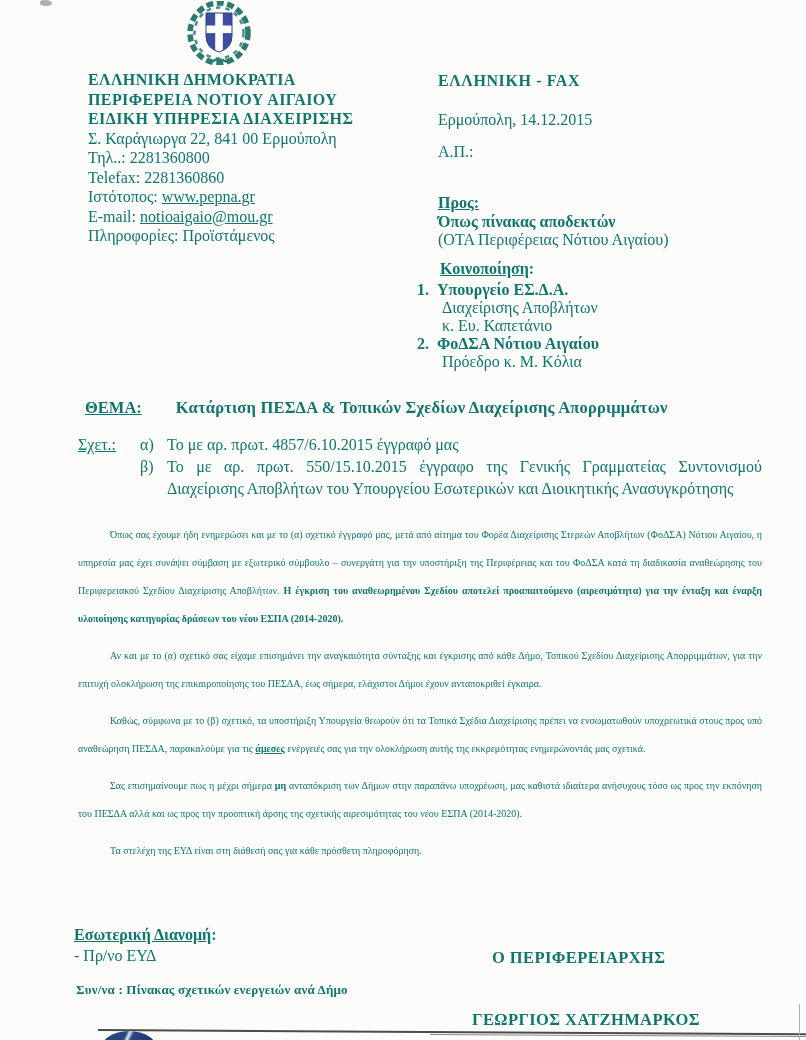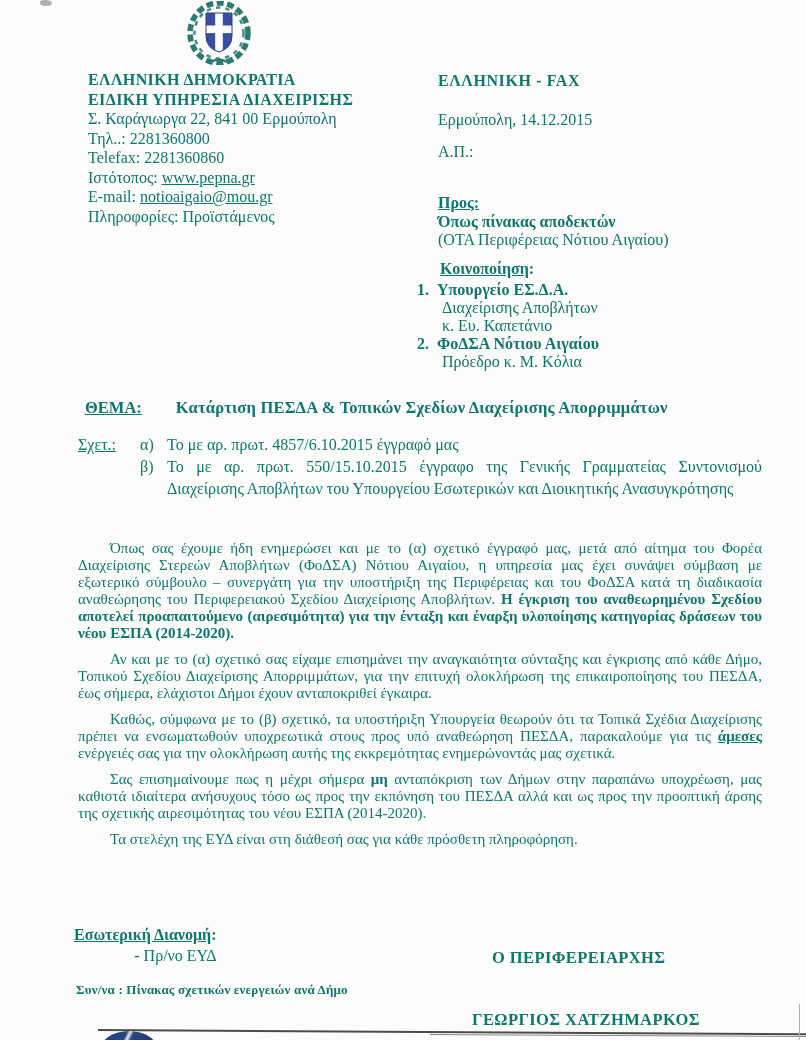--- a/index.html
+++ b/index.html
@@ -46,25 +46,25 @@
 
   
   .refs{position:absolute;left:78px;top:434px;right:44px;font-size:16px;line-height:22px;}
   .refs-label{position:absolute;left:0;top:0;}
   .refs-items{margin-left:62px;}
   .ref-item{display:flex;}
   .ref-marker{flex:0 0 27px;}
   .ref-text{flex:1;text-align:justify;}
 
   
-  .body-text{position:absolute;left:78px;top:540px;width:684px;font-size:15px;line-height:17px;text-align:justify;}
+  .body-text{position:absolute;left:78px;top:521px;width:684px;font-size:10px;line-height:28px;text-align:justify;}
   .body-text p{margin:0 0 9px 0;text-indent:32px;}
 
   
-  .internal{position:absolute;left:74px;top:924px;font-size:16px;line-height:21px;text-align:right;}
+  .internal{position:absolute;left:74px;top:924px;font-size:16px;line-height:21px;}
   .signer-title{position:absolute;left:492px;top:948px;font-size:16.5px;font-weight:bold;letter-spacing:.4px;}
   .attachments{position:absolute;left:76px;top:982px;font-size:13px;font-weight:bold;letter-spacing:.2px;}
   .signer-name{position:absolute;left:472px;top:1010px;font-size:16.5px;font-weight:bold;letter-spacing:.4px;}
 
   
   .rule{position:absolute;left:98px;width:714px;top:1029px;height:2px;background:#4b4b4b;transform:rotate(.35deg);transform-origin:left center;}
   .rule2{position:absolute;left:430px;width:380px;top:1034px;height:1px;background:#8a8a8a;transform:rotate(.3deg);transform-origin:left center;}
   .bottom-logo{
     position:absolute;left:100px;top:1031px;width:58px;height:22px;
     border-radius:50% 50% 0 0 / 90% 90% 0 0;
@@ -92,20 +92,21 @@
         <rect x="34" y="12" width="26" height="42" fill="#3b4fa0"></rect>
         <rect x="43.2" y="12" width="7.6" height="42" fill="#ffffff"></rect>
         <rect x="34" y="24.5" width="26" height="7.6" fill="#ffffff"></rect>
       </g>
       <path d="M34 12 h26 v23 q0 12 -13 16 q-13 -4 -13 -16 z" fill="none" stroke="#2c3f8a" stroke-width="1"></path>
     </svg>
   </div>
 
   <div class="agency">
     <div class="name">ΕΛΛΗΝΙΚΗ ΔΗΜΟΚΡΑΤΙΑ</div>
+    <div class="name">ΠΕΡΙΦΕΡΕΙΑ ΝΟΤΙΟΥ ΑΙΓΑΙΟΥ</div>
     <div class="name">ΕΙΔΙΚΗ ΥΠΗΡΕΣΙΑ ΔΙΑΧΕΙΡΙΣΗΣ</div>
     <div>Σ. Καράγιωργα 22, 841 00 Ερμούπολη</div>
     <div>Τηλ..: 2281360800</div>
     <div>Telefax: 2281360860</div>
     <div>
       <span>Ιστότοπος: </span><span class="u">www.pepna.gr</span>
     </div>
     <div>
       <span>E-mail: </span><span class="u">notioaigaio@mou.gr</span>
     </div>

